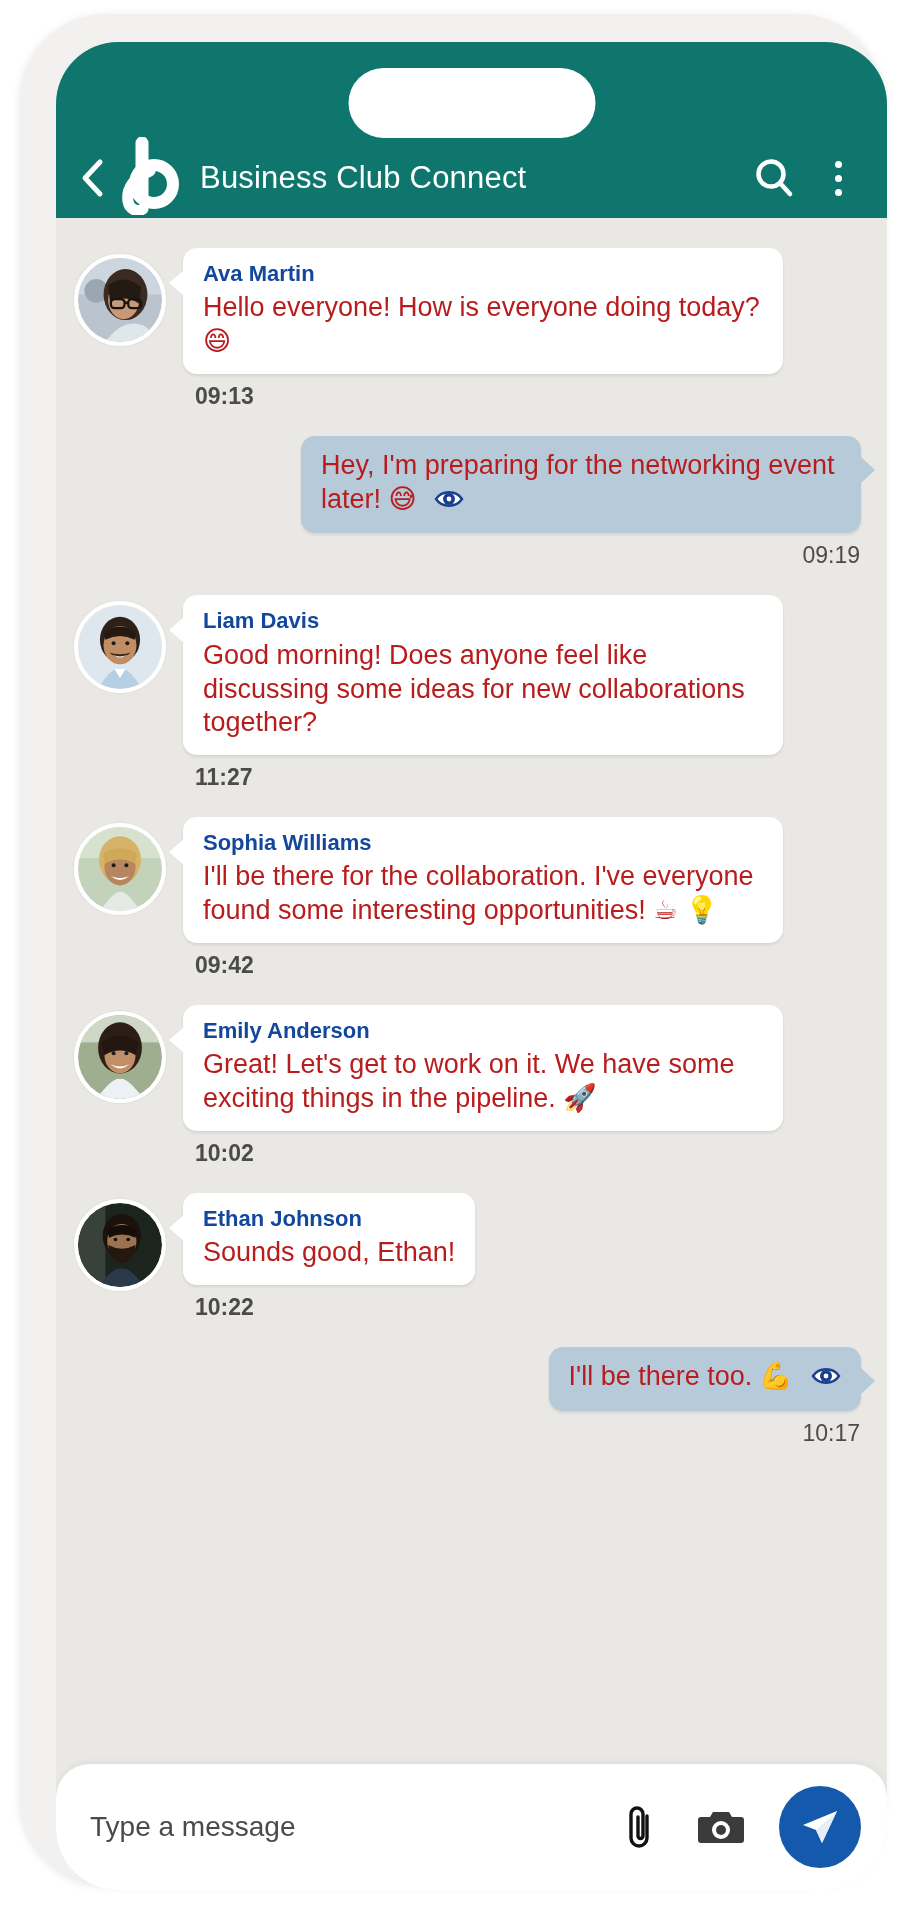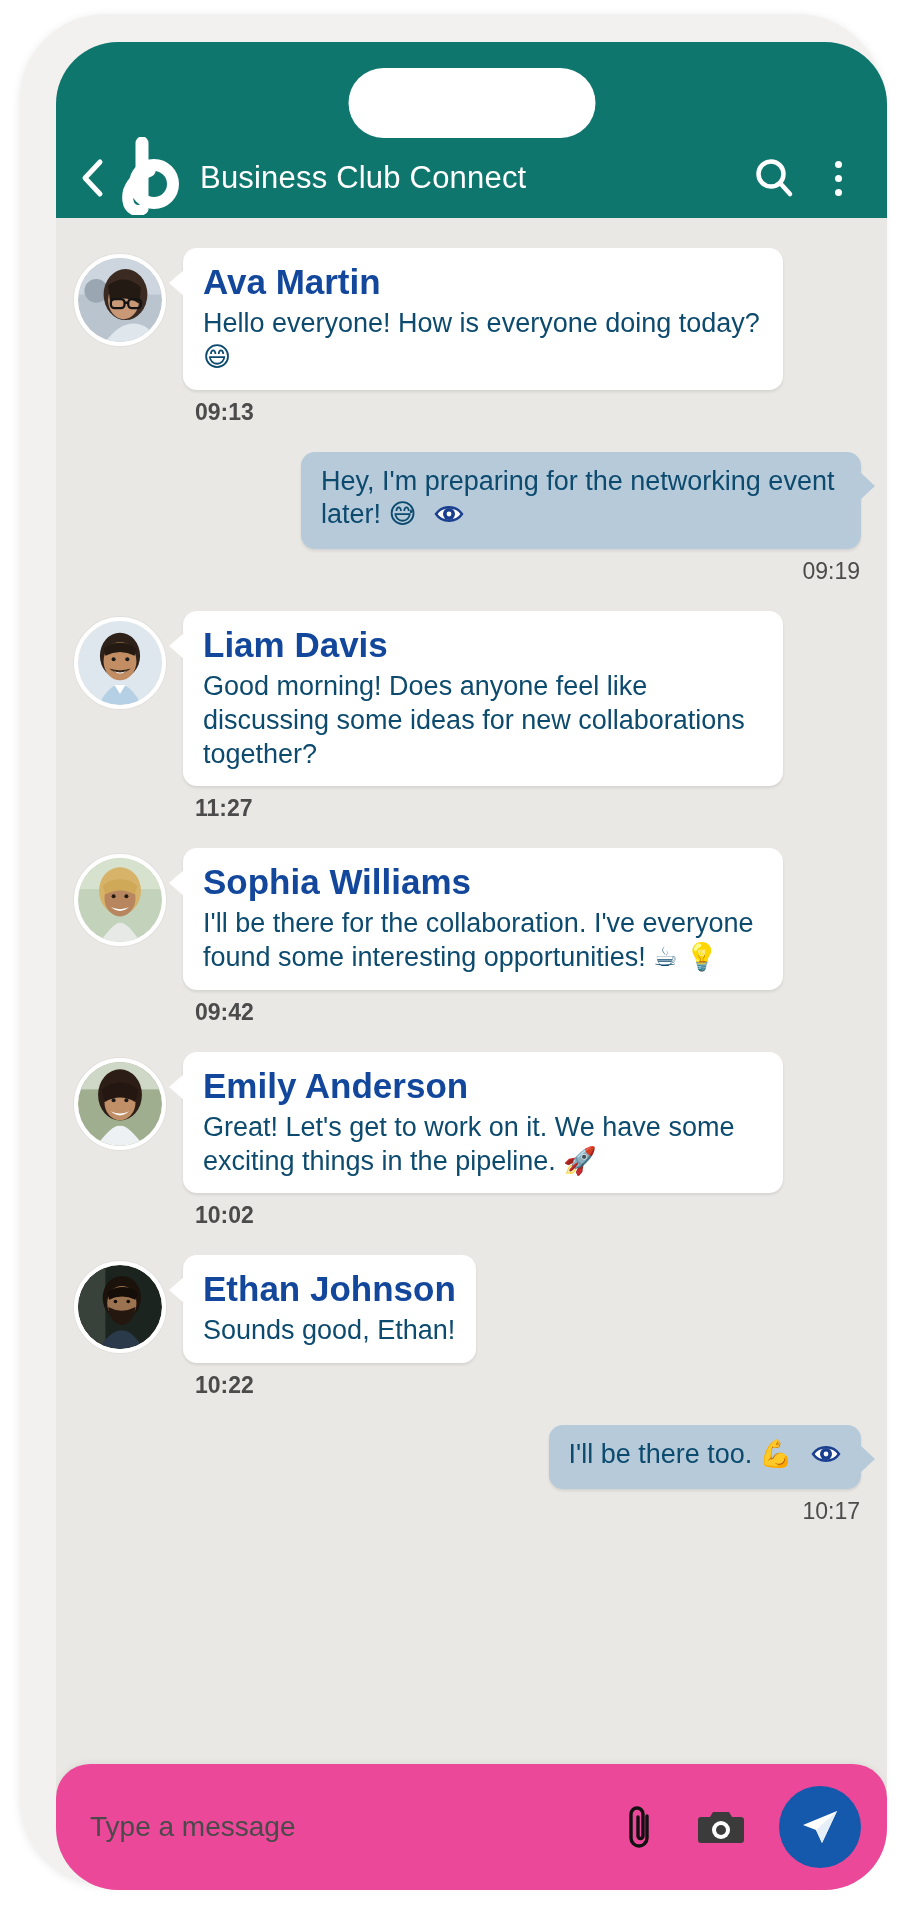--- a/index.html
+++ b/index.html
@@ -197,27 +197,27 @@
     right: -14px;
     top: 20px;
     width: 0;
     height: 0;
     border-top: 14px solid transparent;
     border-bottom: 14px solid transparent;
     border-left: 15px solid #b6cada;
   }
   .sender-name {
     color: #12479c;
-    font-size: 35px;
+    font-size: 22px;
     font-weight: 700;
     line-height: 1.2;
     margin-bottom: 4px;
   }
   .msg-text {
-    color: #0c4a6e;
+    color: #b91c1c;
     font-size: 27px;
     line-height: 1.25;
     font-weight: 400;
   }
   .read-eye {
     display: inline-block;
     margin-left: 10px;
     vertical-align: -2px;
   }
   .timestamp {
@@ -229,21 +229,21 @@
   .timestamp.in-ts { margin-left: 12px; align-self: flex-start; font-weight: bold; }
   .timestamp.out-ts { margin-right: 1px; align-self: flex-end; }
 
   
   #composer {
     position: absolute;
     left: 0;
     right: 0;
     bottom: 0;
     height: 126px;
-    background: #ec4899;
+    background: #ffffff;
     border-top-left-radius: 34px;
     border-top-right-radius: 34px;
     display: flex;
     align-items: center;
     padding: 0 26px 0 32px;
     box-sizing: border-box;
     box-shadow: 0 -2px 6px rgba(0,0,0,0.05);
   }
   #message-input {
     flex: 1 1 auto;

